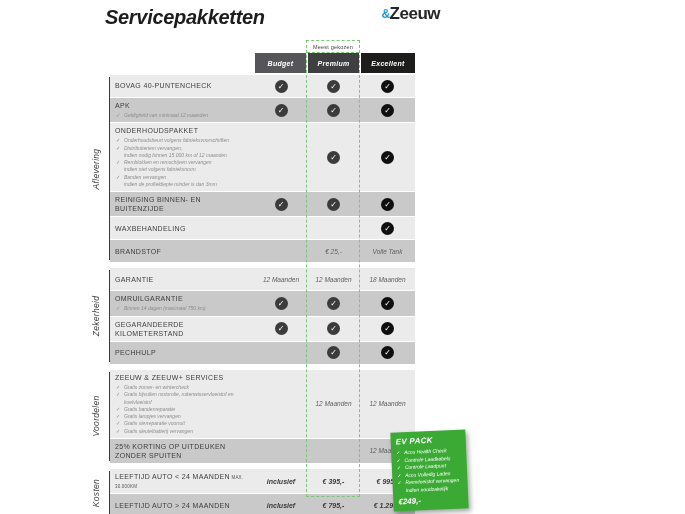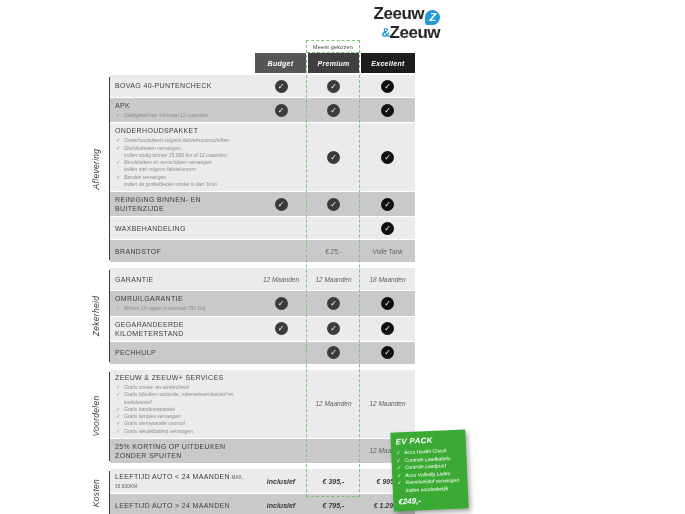--- a/index.html
+++ b/index.html
@@ -68,24 +68,24 @@
   .ev-item { position:relative; padding-left:8px; font-size:5px; font-style:italic; line-height:1.5; }
   .ev-item .tick { position:absolute; left:0; top:0; font-style:normal; }
   .ev-price { margin-top:3px; font-size:8px; font-weight:bold; font-style:italic; }
 </style>
 </head>
 <body>
 
 <div class="page">
 
   <div class="title-block">
+    <div class="page-title">Servicepakketten</div>
   </div>
 
   <div class="logo">
-    <div class="logo-row1"><span>Zeeuw</span><span class="logo-z-badge" style="background: rgb(31, 154, 214);">Z</span></div>
     <div class="logo-row2"><span class="logo-amp" style="color: rgb(31, 154, 214);">&amp;</span><span>Zeeuw</span></div>
   </div>
 
   <div class="table">
     <div class="header-row">
       <div class="col-head" style="background: rgb(86, 86, 88);">Budget</div>
       <div class="col-head" style="background: rgb(63, 63, 65);">Premium</div>
       <div class="col-head" style="background: rgb(29, 29, 27);">Excellent</div>
     </div>
 

